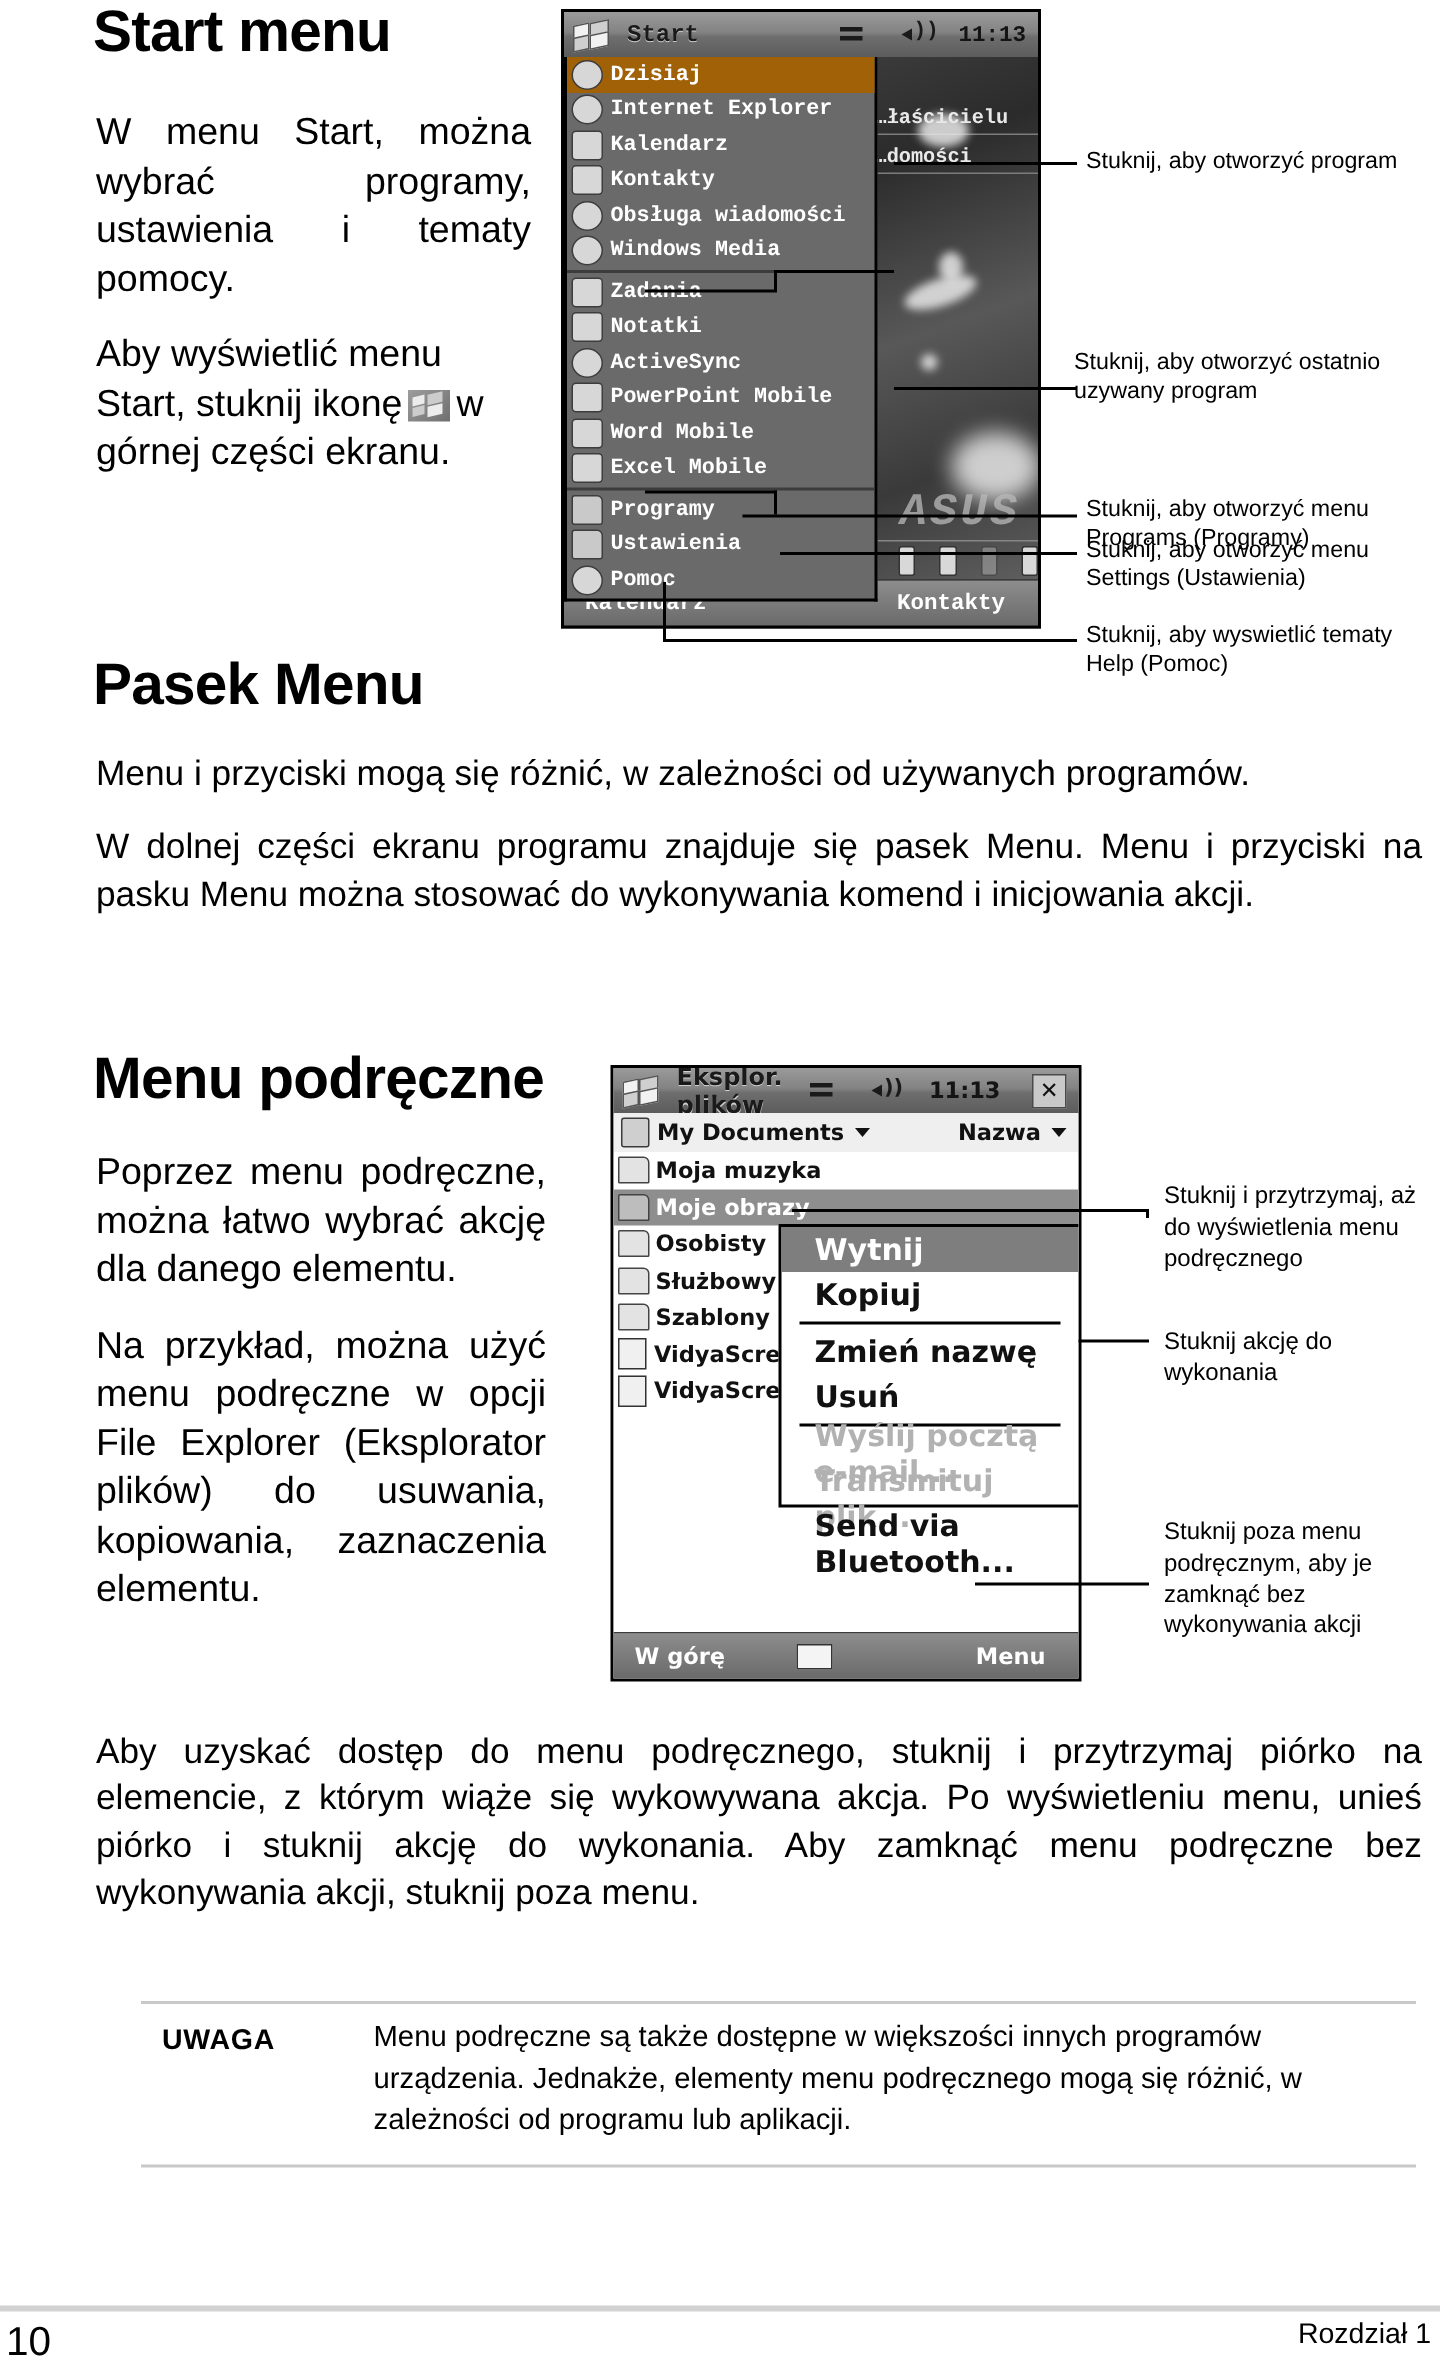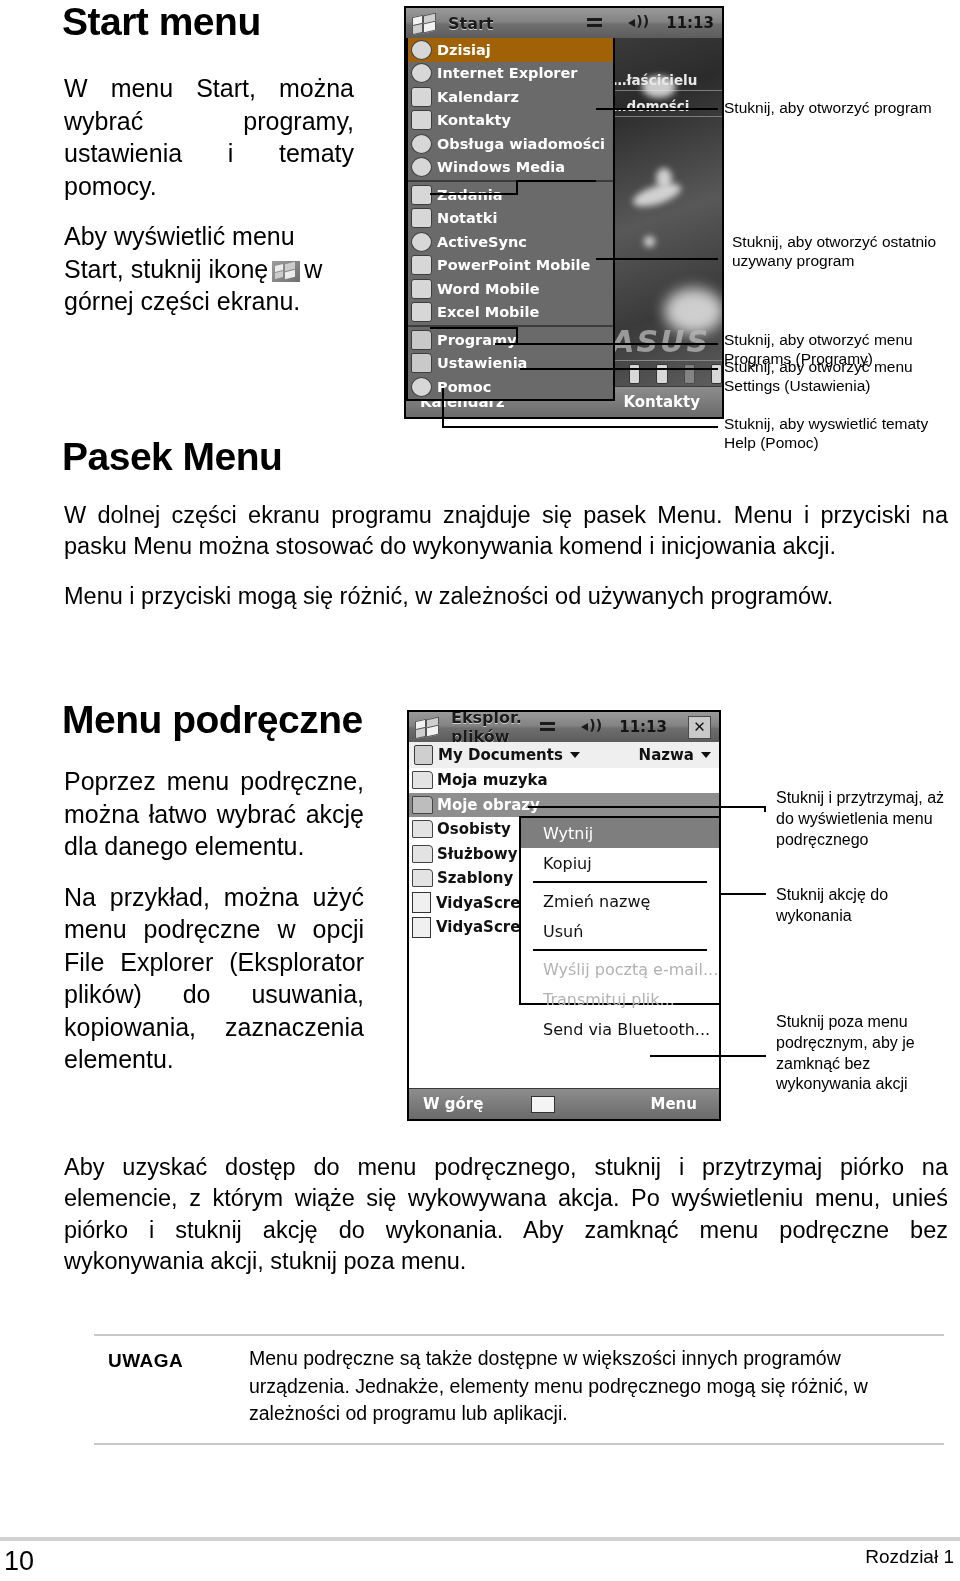--- a/index.html
+++ b/index.html
@@ -99,21 +99,21 @@
      border-color:#111 transparent transparent transparent;margin-left:7px;}
   .fe-list{position:absolute;left:0;right:0;top:56px;bottom:30px;background:#fff;}
   .fe-item{display:flex;align-items:center;height:24.5px;font-size:15px;font-weight:bold;
      color:#111;padding-left:3px;}
   .fe-item.sel{background:#8e8e8e;color:#fff;}
   .fold-ic{width:19px;height:16px;margin-right:4px;flex:none;background:#e3e3e3;
      border:1px solid #444;border-radius:1px 4px 1px 1px;}
   .doc-ic{width:17px;height:19px;margin-right:5px;flex:none;background:#f0f0f0;border:1px solid #333;}
   .ctx{position:absolute;background:#fff;border:2px solid #000;z-index:5;}
   .ctx .it{height:30px;display:flex;align-items:center;padding-left:22px;
-     font-size:16px;font-weight:normal;color:#111;}
+     font-size:20px;font-weight:bold;color:#111;}
   .ctx .it.sel{background:#7e7e7e;color:#fff;}
   .ctx .it.dis{color:#b2b2b2;}
   .ctx .sep{height:2px;background:#000;margin:3px 12px;}
   .kbd{width:22px;height:15px;background:#f4f4f4;border:1px solid #333;}
 
   
   .note-rule{position:absolute;height:2px;background:#c9c9c9;}
   .note-label{font-size:19px;font-weight:bold;letter-spacing:.5px;}
   .note-text{font-size:19.5px;line-height:1.42;}
 
@@ -135,21 +135,21 @@
 
 <h1 class="sec abs" style="left:62px;top:2px;">Start menu</h1>
 
 <div class="body-col abs" style="left:64px;top:72px;width:290px;">
   <p>W menu Start, można wybrać programy, ustawienia i tematy pomocy.</p>
   <p style="text-align:left;">
     <span>Aby wyświetlić menu Start, stuknij ikonę</span><span class="startico"><i></i><i></i><i></i><i></i></span><span>w górnej części ekranu.</span>
   </p>
 </div>
 
-<div class="pda" id="pda1" style="left:404px;top:6px;width:316px;height:409px;">
+<div class="pda" id="pda1" style="left:374px;top:6px;width:316px;height:409px;font-family:Liberation Mono, monospace;">
 
   <div class="titlebar">
     <span class="winflag">
         <i></i>
         <i></i>
         <i></i>
         <i></i>
       </span>
     <span class="tb-title">Start</span>
     <span class="tb-right">
@@ -258,30 +258,30 @@
 <div class="leadv" style="left:516px;top:180px;height:14px;"></div>
 <div class="lead" style="left:596px;top:258px;width:122px;"></div>
 <div class="lead" style="left:430px;top:327px;width:88px;"></div>
 <div class="leadv" style="left:516px;top:327px;height:16px;"></div>
 <div class="lead" style="left:495px;top:343px;width:223px;"></div>
 <div class="lead" style="left:520px;top:368px;width:198px;"></div>
 <div class="leadv" style="left:442px;top:388px;height:40px;"></div>
 <div class="lead" style="left:442px;top:426px;width:276px;"></div>
 
 <div class="callout abs" style="left:724px;top:98px;width:226px;">Stuknij, aby otworzyć program</div>
-<div class="callout abs" style="left:732px;top:232px;width:218px;">Stuknij, aby otworzyć ostatnio uzywany program</div>
+<div class="callout abs" style="left:716px;top:232px;width:218px;">Stuknij, aby otworzyć ostatnio uzywany program</div>
 <div class="callout abs" style="left:724px;top:330px;width:218px;">Stuknij, aby otworzyć menu Programs (Programy)</div>
 <div class="callout abs" style="left:724px;top:357px;width:218px;">Stuknij, aby otworzyć menu Settings (Ustawienia)</div>
 <div class="callout abs" style="left:724px;top:414px;width:222px;">Stuknij, aby wyswietlić tematy Help (Pomoc)</div>
 
 <h1 class="sec abs" style="left:62px;top:437px;">Pasek Menu</h1>
 
 <div class="abs" style="left:64px;top:500px;width:884px;">
+  <p class="wide-par">Menu i przyciski mogą się różnić, w zależności od używanych programów.</p>
   <p class="wide-par">W dolnej części ekranu programu znajduje się pasek Menu. Menu i przyciski na pasku Menu można stosować do wykonywania komend i inicjowania akcji.</p>
-  <p class="wide-par">Menu i przyciski mogą się różnić, w zależności od używanych programów.</p>
 </div>
 
 <h1 class="sec abs" style="left:62px;top:700px;">Menu podręczne</h1>
 
 <div class="body-col abs" style="left:64px;top:765px;width:300px;">
   <p>Poprzez menu podręczne, można łatwo wybrać akcję dla danego elementu.</p>
   <p>Na przykład, można użyć menu podręczne w opcji File Explorer (Eksplorator plików) do usuwania, kopiowania, zaznaczenia elementu.</p>
 </div>
 
 <div class="pda" id="pda2" style="left:407px;top:710px;width:310px;height:407px;background:#fff;">

